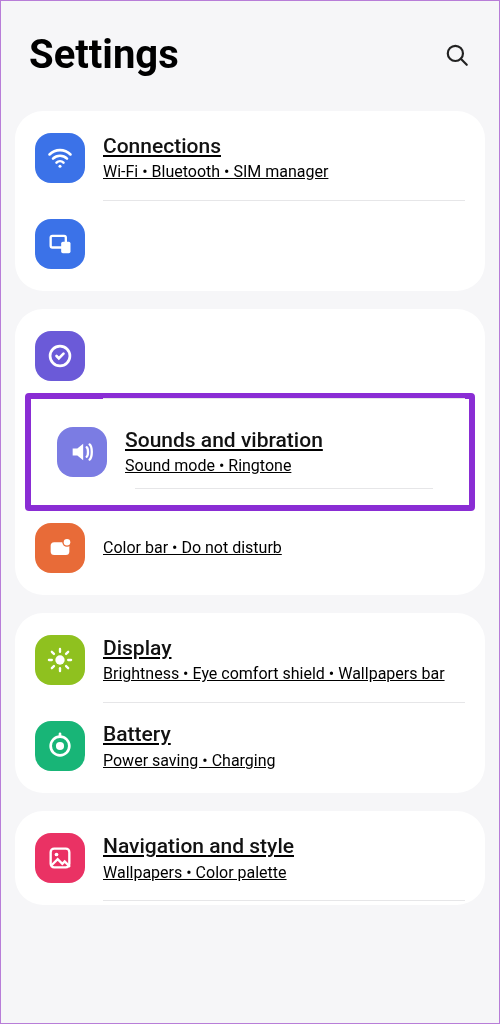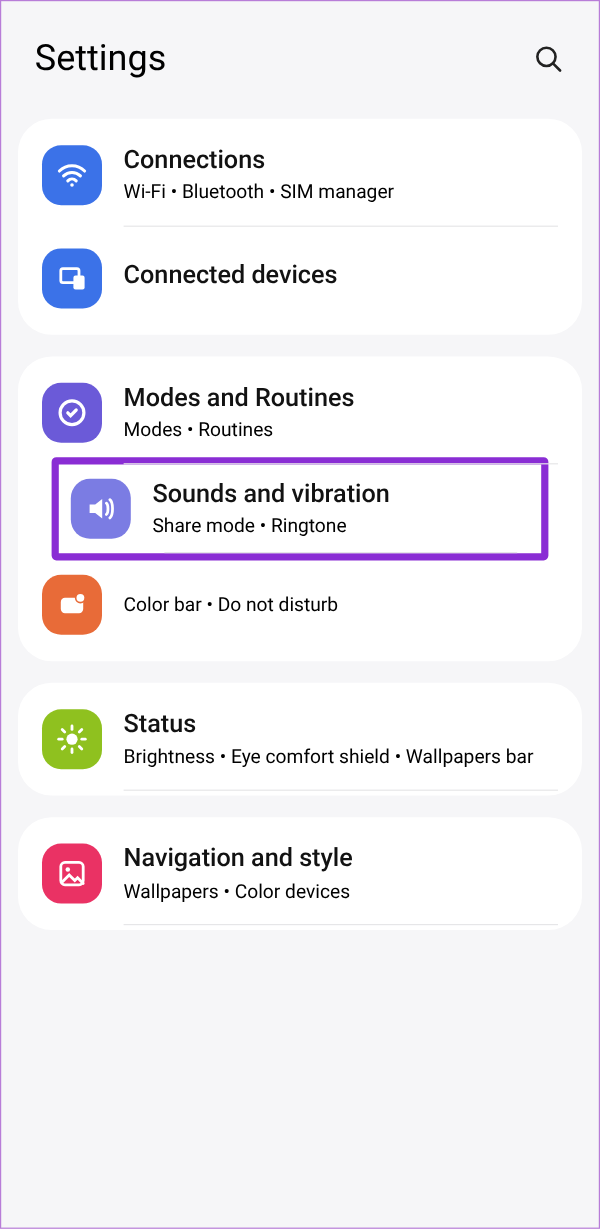--- a/index.html
+++ b/index.html
@@ -15,42 +15,43 @@
       border: 1px solid #b87dd8;
       overflow: hidden;
     }
     .header {
       display: flex;
       justify-content: space-between;
       align-items: center;
       padding: 30px 28px 25px 28px;
     }
     .header-title {
-      font-size: 30px;
-      font-weight: 400;
+      font-size: 40px;
+      font-weight: 700;
       color: #000;
     }
     .search-icon-btn {
       width: 28px;
       height: 28px;
       display: flex;
       align-items: center;
       justify-content: center;
     }
     .group {
       background: #fff;
       border-radius: 28px;
       margin: 8px 14px 18px 14px;
       padding: 4px 0;
     }
     .item {
       display: flex;
       align-items: center;
       padding: 18px 20px;
       position: relative;
+      text-decoration: underline;
     }
     .item.with-divider::after {
       content: '';
       position: absolute;
       bottom: 0;
       left: 88px;
       right: 20px;
       height: 1px;
       background: #e6e6e8;
     }
@@ -76,22 +77,22 @@
       margin-bottom: 2px;
     }
     .item-subtitle {
       font-size: 16px;
       color: #000000;
       line-height: 1.3;
     }
     .highlight-box {
       border: 6px solid #8a2dd4;
       border-radius: 4px;
-      margin: -6px 28px;
-      padding: 0;
+      margin: -6px 10px;
+      padding: 16px;
     }
     .highlight-box .item {
       padding: 12px 10px;
     }
   </style>
 </head>
 <body>
 
 <div class="header">
   <div class="header-title">Settings</div>
@@ -119,51 +120,46 @@
     </div>
   </div>
   <div class="item">
     <div class="icon-box" style="background:#3b72e8">
       <svg width="28" height="28" viewBox="0 0 24 24" fill="#fff">
         <rect x="4" y="5" width="13" height="10" rx="1.5" fill="none" stroke="#fff" stroke-width="2"></rect>
         <rect x="13" y="10" width="8" height="10" rx="1.5" fill="#fff"></rect>
       </svg>
     </div>
     <div class="item-text">
-      <div class="item-title">Connected devices</div>
     </div>
   </div>
 </div>
 
 <div class="group">
   <div class="item with-divider">
     <div class="icon-box" style="background:#6b5ad8">
       <svg width="28" height="28" viewBox="0 0 24 24" fill="none" stroke="#fff" stroke-width="2.3" stroke-linecap="round">
         <circle cx="12" cy="12" r="8.5"></circle>
         <path d="M9 12l2 2 4-4"></path>
       </svg>
-    </div>
-    <div class="item-text">
-      <div class="item-title">Modes and Routines</div>
-      <div class="item-subtitle">Modes  •  Routines</div>
     </div>
   </div>
 
   <div class="highlight-box">
     <div class="item with-divider">
       <div class="icon-box" style="background:#7b7ce3">
         <svg width="28" height="28" viewBox="0 0 24 24" fill="#fff">
           <path d="M4 9v6h4l5 4V5L8 9H4z"></path>
           <path d="M16 8c1.5 1 1.5 7 0 8" fill="none" stroke="#fff" stroke-width="2" stroke-linecap="round"></path>
           <path d="M18.5 5.5c2.5 2 2.5 11 0 13" fill="none" stroke="#fff" stroke-width="2" stroke-linecap="round"></path>
         </svg>
       </div>
       <div class="item-text">
         <div class="item-title">Sounds and vibration</div>
-        <div class="item-subtitle">Share mode  •  Ringtone</div>
+        <div class="item-subtitle">Sound mode  •  Ringtone</div>
       </div>
     </div>
   </div>
 
   <div class="item">
     <div class="icon-box" style="background:#e86b38">
       <svg width="28" height="28" viewBox="0 0 24 24" fill="#fff">
         <rect x="4" y="7" width="16" height="11" rx="3"></rect>
         <circle cx="18" cy="7" r="4" fill="#e86b38"></circle>
         <circle cx="18" cy="7" r="2.8" fill="#fff"></circle>
@@ -186,33 +182,46 @@
           <line x1="2.5" y1="12" x2="5" y2="12"></line>
           <line x1="19" y1="12" x2="21.5" y2="12"></line>
           <line x1="5" y1="5" x2="6.8" y2="6.8"></line>
           <line x1="17.2" y1="17.2" x2="19" y2="19"></line>
           <line x1="5" y1="19" x2="6.8" y2="17.2"></line>
           <line x1="17.2" y1="6.8" x2="19" y2="5"></line>
         </g>
       </svg>
     </div>
     <div class="item-text">
-      <div class="item-title">Status</div>
+      <div class="item-title">Display</div>
       <div class="item-subtitle">Brightness  •  Eye comfort shield  •  Wallpapers bar</div>
+    </div>
+  </div>
+  <div class="item">
+    <div class="icon-box" style="background:#18b577">
+      <svg width="28" height="28" viewBox="0 0 24 24" fill="none" stroke="#fff" stroke-width="2.3" stroke-linecap="round">
+        <circle cx="12" cy="12" r="8"></circle>
+        <circle cx="12" cy="12" r="3.5" fill="#fff" stroke="none"></circle>
+        <line x1="12" y1="1.5" x2="12" y2="4"></line>
+      </svg>
+    </div>
+    <div class="item-text">
+      <div class="item-title">Battery</div>
+      <div class="item-subtitle">Power saving  •  Charging</div>
     </div>
   </div>
 </div>
 
 <div class="group">
   <div class="item with-divider">
     <div class="icon-box" style="background:#ea3264">
       <svg width="28" height="28" viewBox="0 0 24 24" fill="none" stroke="#fff" stroke-width="2">
         <rect x="4" y="4" width="16" height="16" rx="3"></rect>
         <circle cx="9" cy="9" r="1.6" fill="#fff" stroke="none"></circle>
         <path d="M5 18l5-5 4 4 2-2 4 4" stroke-linecap="round"></path>
       </svg>
     </div>
     <div class="item-text">
       <div class="item-title">Navigation and style</div>
-      <div class="item-subtitle">Wallpapers  •  Color devices</div>
+      <div class="item-subtitle">Wallpapers  •  Color palette</div>
     </div>
   </div>
 </div>
 
 </body></html>

